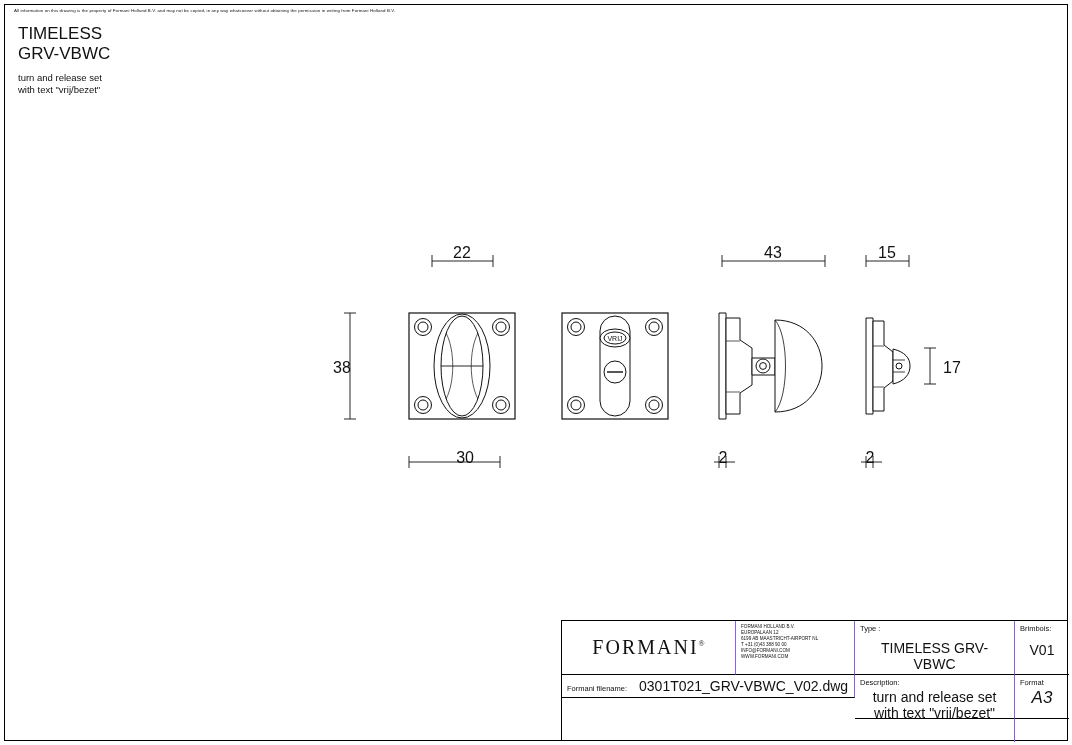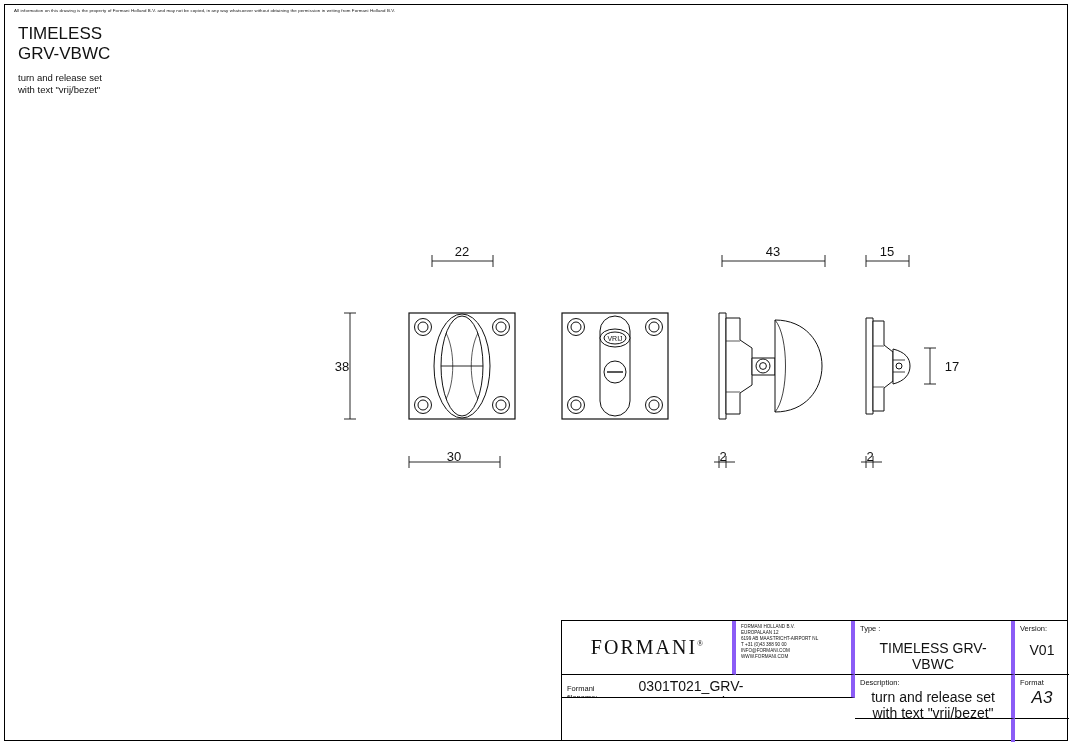--- a/index.html
+++ b/index.html
@@ -59,40 +59,40 @@
   .drawing {
     position: absolute;
     left: 0;
     top: 0;
     width: 1072px;
     height: 745px;
     pointer-events: none;
   }
   .dim-label {
     position: absolute;
-    font-size: 13px;
+    font-size: 16px;
     color: #111;
     text-align: center;
   }
   
   .tb {
     position: absolute;
     left: 561px;
     top: 620px;
     width: 507px;
     height: 121px;
     border-left: 1px solid #000;
     border-top: 1px solid #000;
     box-sizing: border-box;
     font-size: 8px;
   }
   .tb-cell {
     position: absolute;
     box-sizing: border-box;
-    border-right: 4px solid #8b5cf6;
+    border-right: 1px solid #8b5cf6;
     border-bottom: 1px solid #000;
     padding: 3px 5px;
     overflow: hidden;
   }
   .tb-cell.nob { border-bottom: none; }
   .tb-cell.nor { border-right: none; }
   .logo-cell {
     display: flex;
     align-items: center;
     justify-content: center;
@@ -253,21 +253,21 @@
         <path d="M 924 348 L 936 348"></path>
         <path d="M 924 384 L 936 384"></path>
       </g>
     </g>
   </svg>
 
   <div class="dim-label" style="left:442px; top:244px; width:40px;">22</div>
   <div class="dim-label" style="left:753px; top:244px; width:40px;">43</div>
   <div class="dim-label" style="left:867px; top:244px; width:40px;">15</div>
   <div class="dim-label" style="left:330px; top:359px; width:24px;">38</div>
-  <div class="dim-label" style="left:434px; top:449px; width:40px;">30</div>
+  <div class="dim-label" style="left:434px; top:449px; width:40px;text-align:right;">30</div>
   <div class="dim-label" style="left:703px; top:449px; width:40px;">2</div>
   <div class="dim-label" style="left:850px; top:449px; width:40px;">2</div>
   <div class="dim-label" style="left:940px; top:359px; width:24px;">17</div>
 
   <div class="tb">
 
     <div class="tb-cell logo-cell" style="left:0; top:0; width:174px; height:54px;">
       <div class="logo-text"><span>FORMANI</span><sup>®</sup></div>
     </div>
 
@@ -279,21 +279,21 @@
 INFO@FORMANI.COM
 WWW.FORMANI.COM</div>
     </div>
 
     <div class="tb-cell" style="left:293px; top:0; width:160px; height:54px;">
       <div class="lbl">Type :</div>
       <div class="val-big center" style="margin-top:7px;">TIMELESS GRV-VBWC</div>
     </div>
 
     <div class="tb-cell nor" style="left:453px; top:0; width:54px; height:54px;">
-      <div class="lbl">Version:</div>
+      <div class="lbl">Brimbois:</div>
       <div class="val center" style="margin-top:9px;">V01</div>
     </div>
 
     <div class="tb-cell" style="left:0; top:54px; width:293px; height:23px;">
       <div class="row-flex">
         <span class="lbl">Formani filename:</span>
         <span class="val">0301T021_GRV-VBWC_V02.dwg</span>
       </div>
     </div>
 

